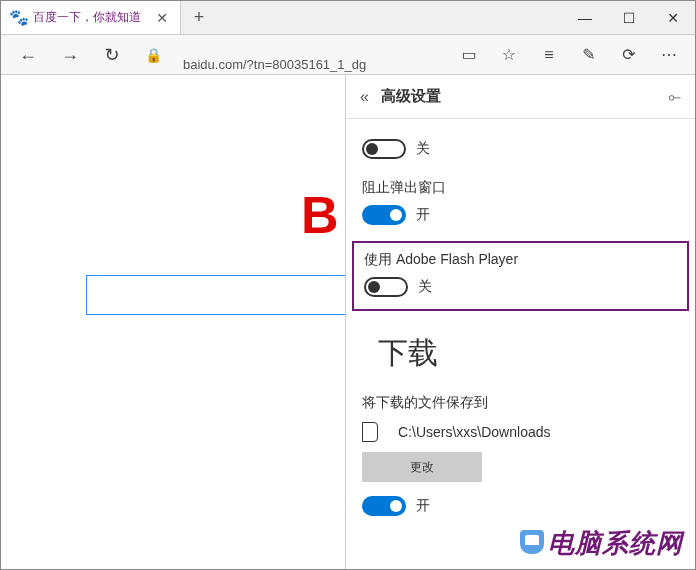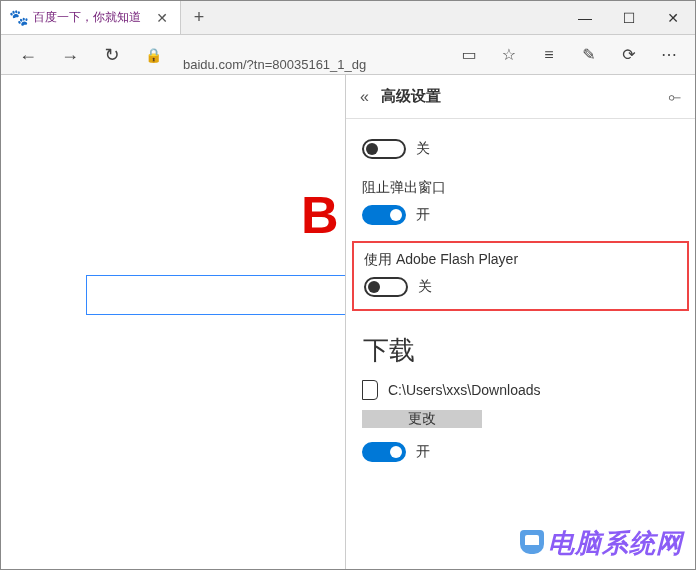--- a/index.html
+++ b/index.html
@@ -32,32 +32,32 @@
 .panel-body { padding: 12px 16px 0 16px; }
 
 .toggle-row { display: flex; align-items: center; gap: 10px; margin: 8px 0 16px 0; }
 .toggle { width: 44px; height: 20px; border-radius: 10px; border: 2px solid #333; position: relative; background: #fff; }
 .toggle.on { background: #0078d7; border-color: #0078d7; }
 .knob { width: 12px; height: 12px; border-radius: 50%; background: #333; position: absolute; top: 2px; left: 2px; }
 .toggle.on .knob { background: #fff; left: auto; right: 2px; }
 .toggle-label { font-size: 14px; color: #333; }
 
 .setting-label { font-size: 14px; color: #333; margin-top: 20px; }
-.section-title { font-size: 26px; color: #333; margin: 22px 0 12px 1px; }
+.section-title { font-size: 30px; color: #333; margin: 22px 0 12px 16px; }
 
-.highlight { border: 2px solid #ef4444; padding: 8px 10px; margin: 8px -10px 6px -10px; }
+.highlight { border: 2px solid #701a75; padding: 8px 10px; margin: 8px -10px 6px -10px; }
 
-.path-row { display: flex; align-items: center; gap: 10px; margin: 10px 0; }
+.path-row { display: flex; align-items: center; gap: 20px; margin: 10px 0; }
 .path-icon { width: 16px; height: 20px; border: 1.5px solid #333; border-radius: 0 4px 4px 0; }
 .path-text { font-size: 14px; color: #333; }
 
-.change-btn { width: 120px; height: 18px; background: #ccc; border: none; font-size: 14px; color: #333; display: flex; align-items: center; justify-content: center; margin-bottom: 14px; }
+.change-btn { width: 120px; height: 30px; background: #ccc; border: none; font-size: 12px; color: #333; display: flex; align-items: center; justify-content: center; margin-bottom: 14px; }
 
 .watermark { position: absolute; right: 12px; bottom: 8px; text-align: right; }
-.wm-main { font-size: 26px; font-weight: bold; font-style: italic; color: #8b5cf6; letter-spacing: 1px; margin-top: 32px; }
+.wm-main { font-size: 26px; font-weight: bold; font-style: italic; color: #701a75; letter-spacing: 1px; margin-top: 32px; }
 .wm-sub { font-size: 11px; color: #aac8e8; letter-spacing: 2px; }
 .wm-icon { display: inline-block; width: 24px; height: 24px; background: #5aa0e6; border-radius: 4px 4px 10px 10px; position: relative; margin-right: 4px; vertical-align: -2px; }
 .wm-icon::after { content: ""; position: absolute; left: 5px; top: 5px; width: 14px; height: 10px; background: #fff; border-radius: 2px 2px 0 0; }
 </style>
 </head>
 <body>
 
 <div class="titlebar">
   <div class="tab">
     <span class="tab-favicon">🐾</span>
@@ -118,20 +118,21 @@
       <div class="setting-label" style="margin-top:0">使用 Adobe Flash Player</div>
       <div class="toggle-row" style="margin-bottom:4px">
         <div class="toggle">
             <div class="knob"></div>
           </div>
         <span class="toggle-label">关</span>
       </div>
     </div>
 
     <div class="section-title">下载</div>
+    <div class="setting-label">将下载的文件保存到</div>
     <div class="path-row">
       <div class="path-icon"></div>
       <span class="path-text">C:\Users\xxs\Downloads</span>
     </div>
     <button class="change-btn">
         <span>更改</span>
       </button>
 
     <div class="toggle-row">
       <div class="toggle on">

